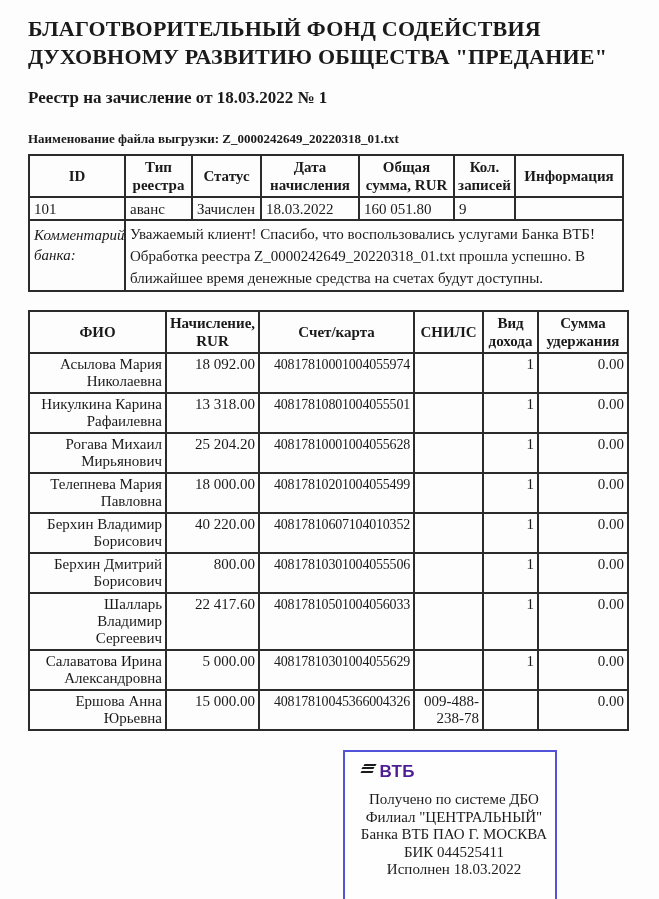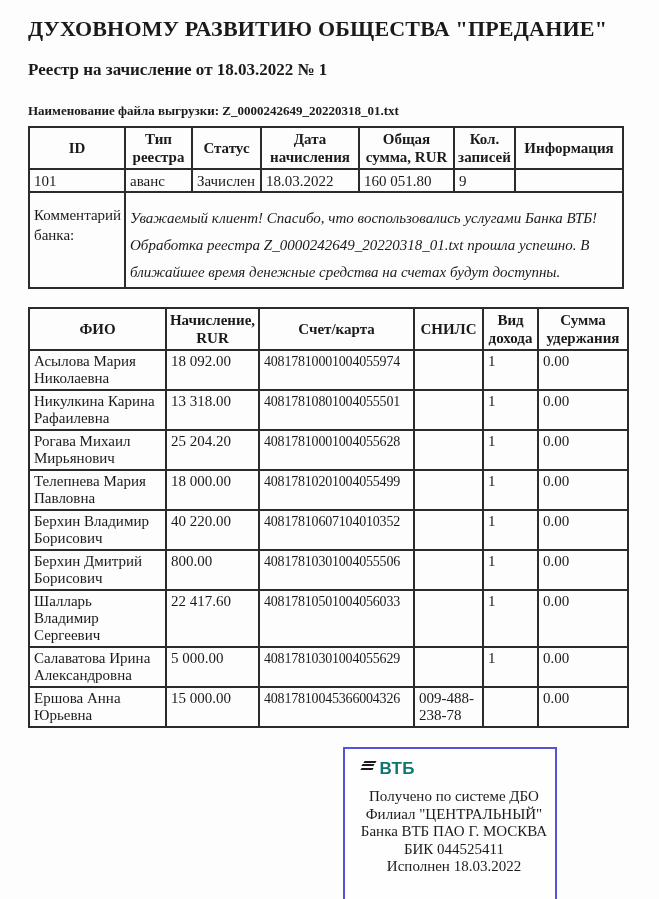--- a/index.html
+++ b/index.html
@@ -47,26 +47,26 @@
     vertical-align: middle;
     line-height: 18px;
     padding: 2px 2px;
   }
   td { vertical-align: top; line-height: 17px; text-align: left; }
 
   .t1 { width: 594px; }
   .t1 tr.t1-head { height: 41px; }
   .t1 tr.t1-data { height: 23px; }
   .t1 tr.t1-data td { vertical-align: middle; line-height: 18px; }
-  .t1 td.comment-label { line-height: 20px; padding-top: 12px; }
-  .t1 td.comment-text { line-height: 27px; padding-top: 12px; height: 62px; font-style: italic; }
+  .t1 td.comment-label { line-height: 20px; padding-top: 4px; font-style: italic; }
+  .t1 td.comment-text { line-height: 22px; padding-top: 2px; height: 62px; }
 
   .t2 { width: 599px; margin-top: 18px; }
   .t2 tr.t2-head { height: 41px; }
-  .t2 td { padding-top: 2px; padding-bottom: 2px; }
+  .t2 td { padding-top: 2px; padding-bottom: 2px; text-align: right; }
   .t2 td.fio, .t2 td.snils { white-space: pre-line; }
   .t2 td.account { white-space: nowrap; font-size: 14px; letter-spacing: -0.2px; }
   .t2 tr.r-2line td { height: 33px; }
   .t2 tr.r-3line td { height: 50px; }
 
   .stamp {
     box-sizing: border-box;
     width: 214px; height: 168px;
     margin: 19px 0 0 315px;
     border: 2px solid #5353d9;
@@ -81,31 +81,32 @@
   }
   .wing { display: inline-flex; flex-direction: column; margin-right: 4px; margin-top: -6px; }
   .wing i { display: block; width: 12px; height: 2px; background: #1b1b1d; transform: skewX(-30deg); margin-bottom: 1.6px; }
   .wing i:nth-child(1) { margin-left: 2.6px; }
   .wing i:nth-child(2) { margin-left: 1.3px; }
   .wing i:nth-child(3) { margin-left: 0; }
   .logo-text {
     font-family: "Liberation Sans", "DejaVu Sans", sans-serif;
     font-weight: bold;
     font-size: 17px;
-    color: #0f766e;
+    color: #4c1d95;
     letter-spacing: 0.3px;
   }
   .stamp-lines { text-align: center; font-size: 15px; line-height: 17.6px; color: #1c1c1c; }
 </style>
 </head>
 <body>
 
 <div class="page">
 
   <div class="doc-title">
+    <div>БЛАГОТВОРИТЕЛЬНЫЙ ФОНД СОДЕЙСТВИЯ</div>
     <div>ДУХОВНОМУ РАЗВИТИЮ ОБЩЕСТВА "ПРЕДАНИЕ"</div>
   </div>
 
   <div class="register-line">Реестр на зачисление от 18.03.2022 № 1</div>
 
   <div class="file-line">Наименование файла выгрузки: Z_0000242649_20220318_01.txt</div>
 
   <table class="t1">
     <colgroup>
       <col style="width:96px">

